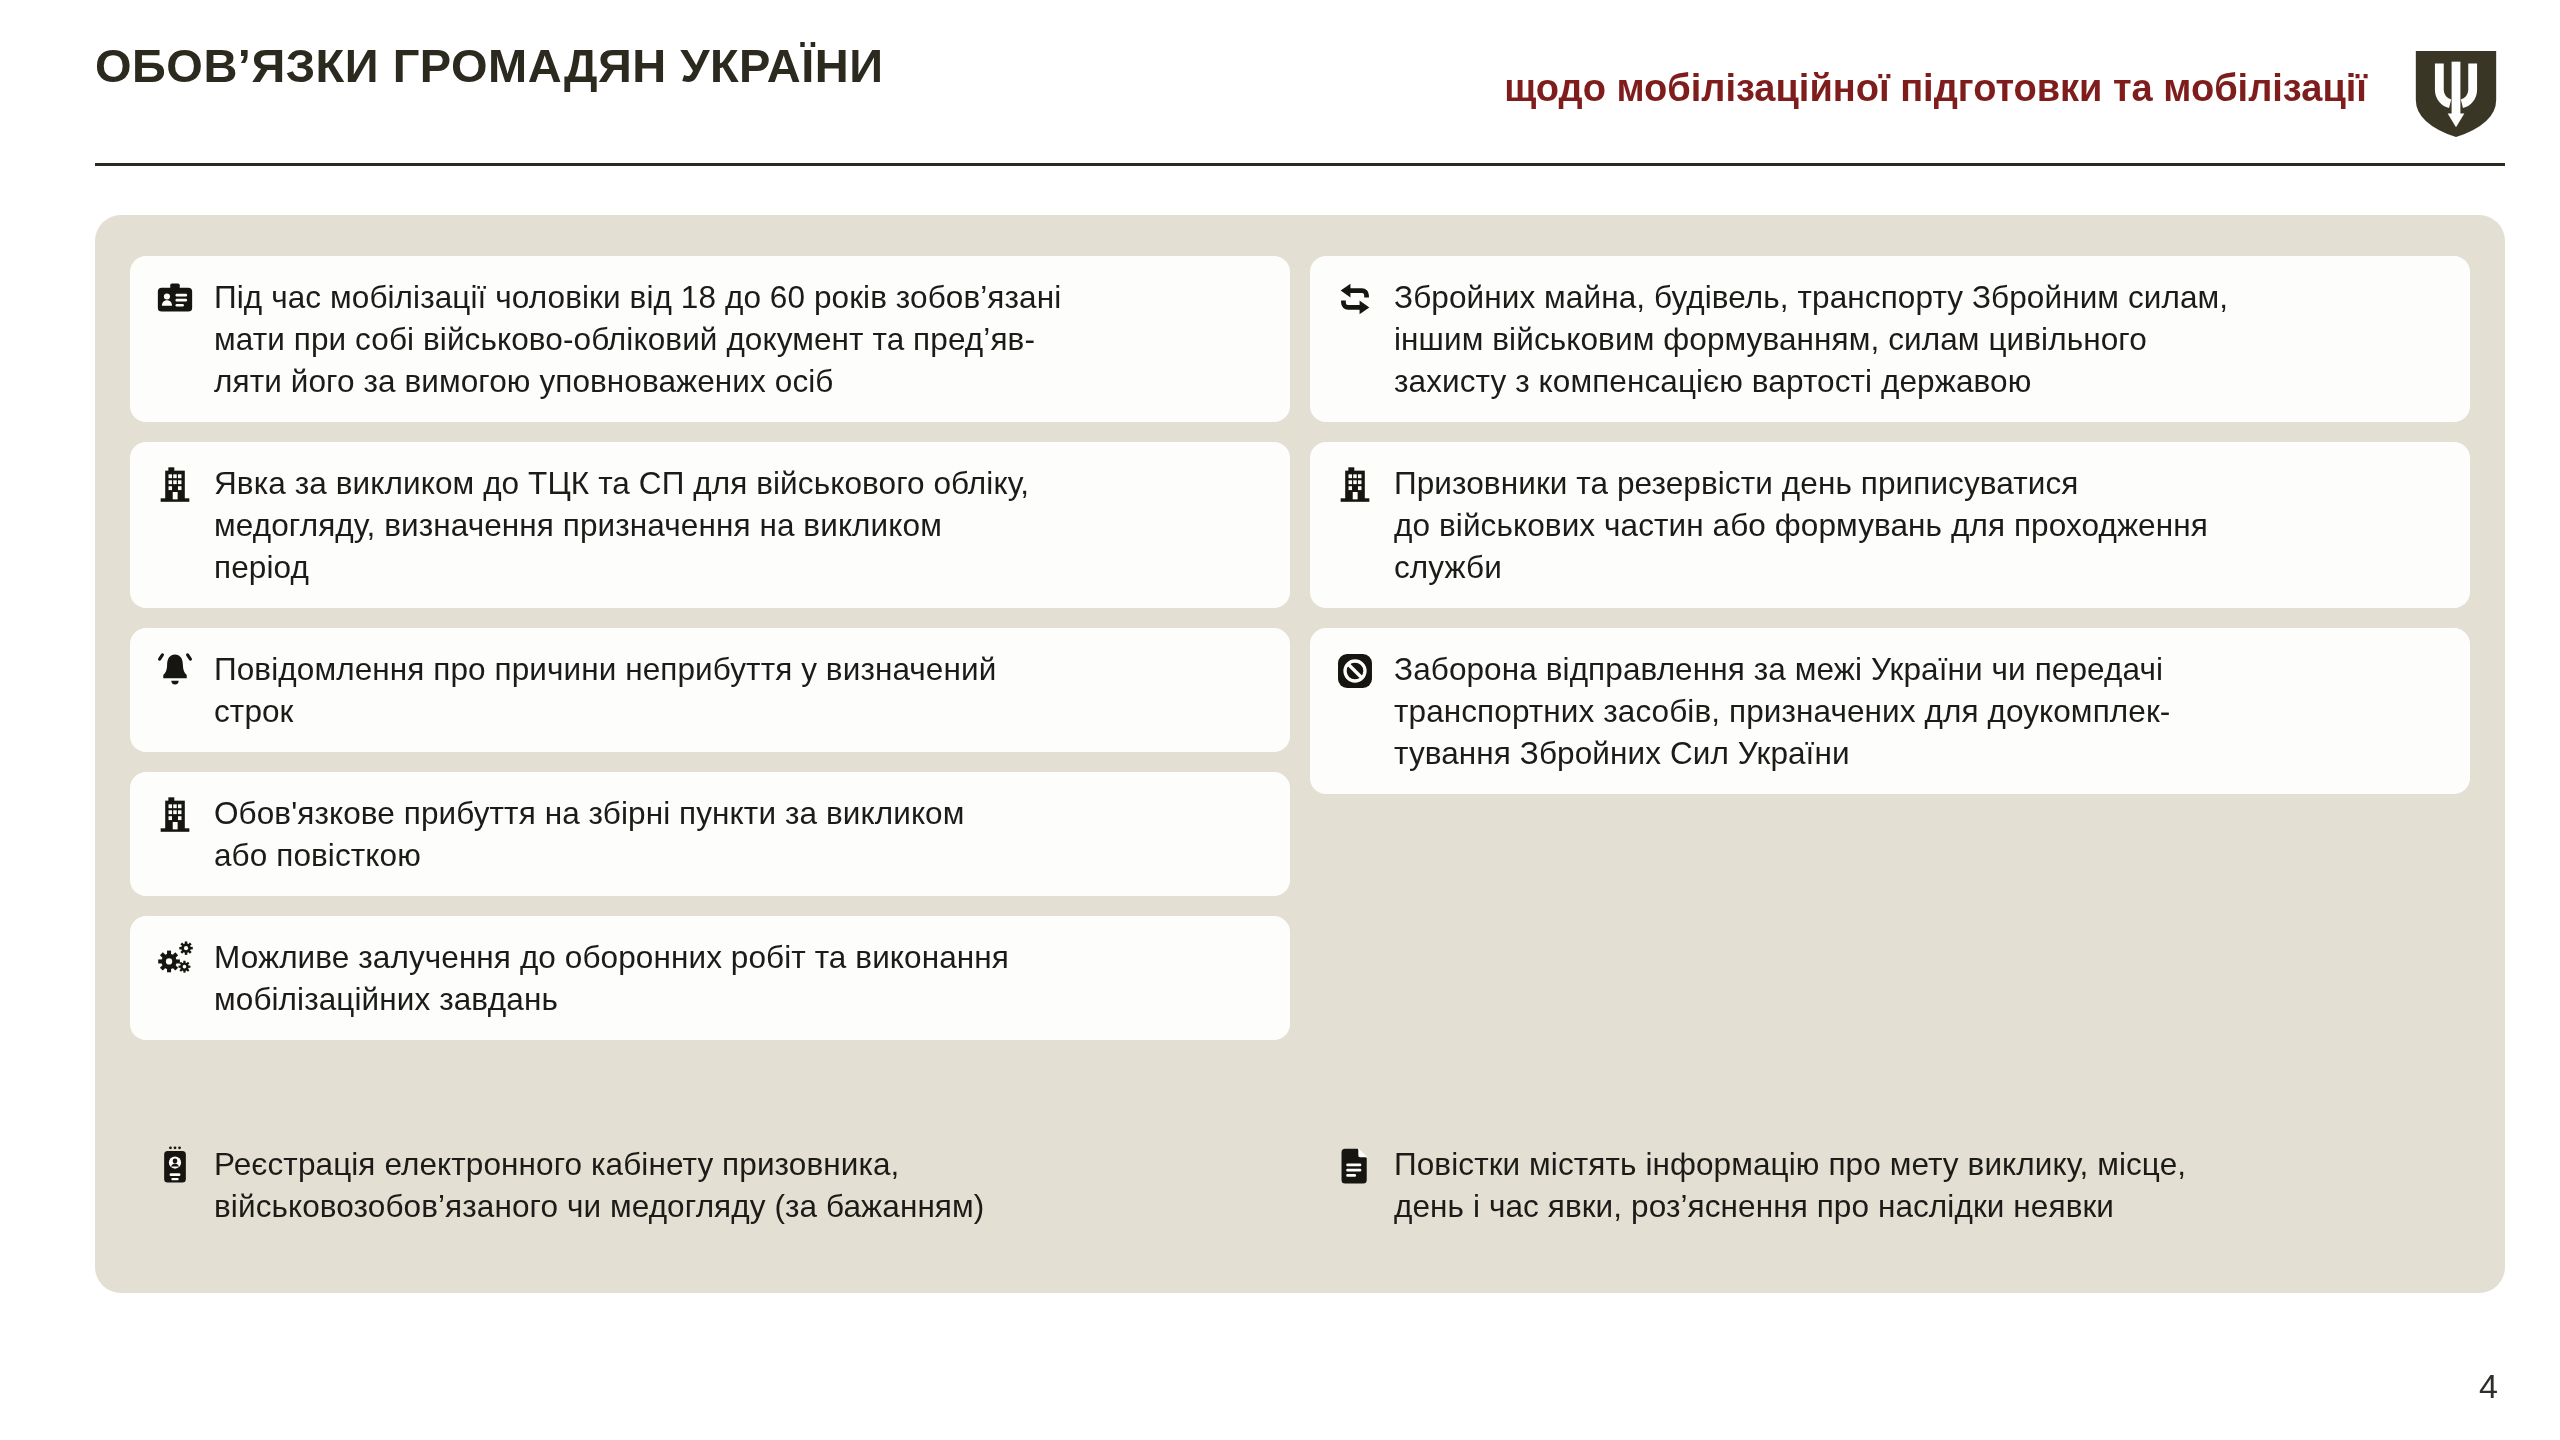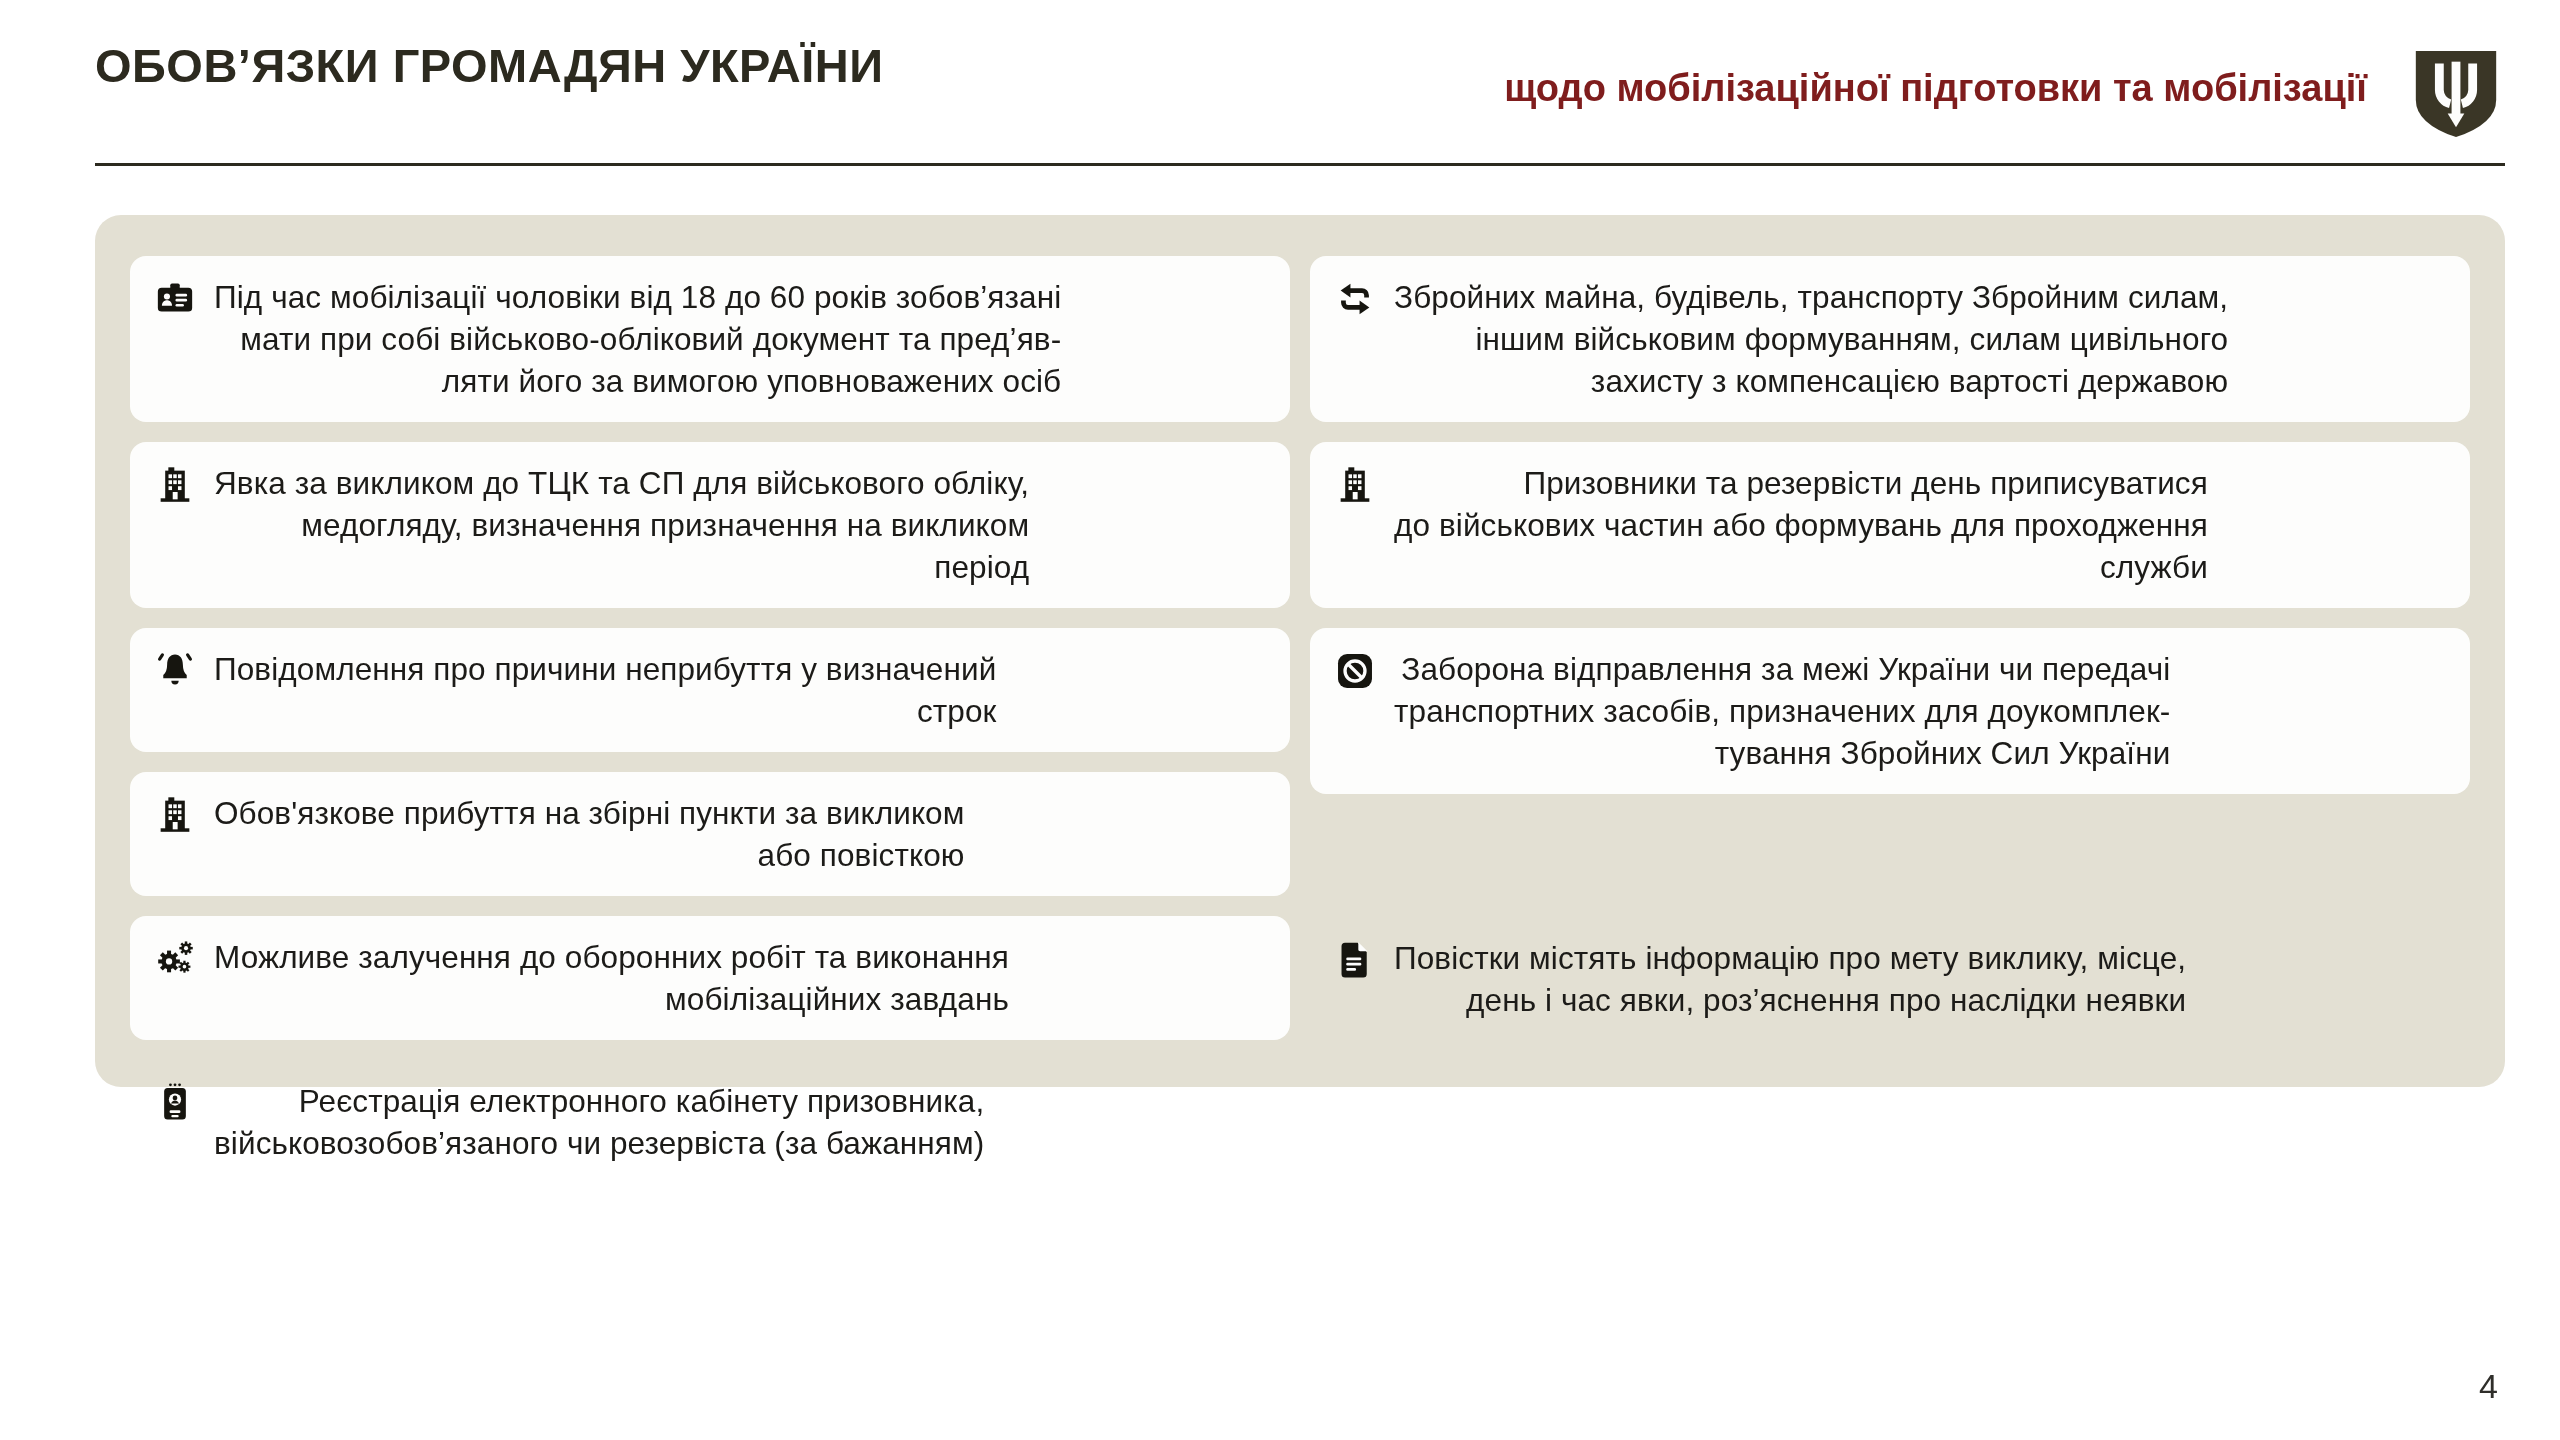--- a/index.html
+++ b/index.html
@@ -23,25 +23,25 @@
     margin-left:auto;margin-right:40px;
     font-size:38px;font-weight:700;color:#7f1d1d;white-space:nowrap;margin-top:29px;
   }
   .logo{width:98px;height:112px;flex:none;}
   .rule{
     position:absolute;left:95px;right:55px;top:163px;height:3px;
     background:#2c2a1f;border:none;margin:0;
   }
   
   .panel{
-    position:absolute;left:95px;right:55px;top:215px;height:872px;
+    position:absolute;left:95px;right:55px;top:215px;height:1078px;
     background:#e3e0d3;border-radius:26px;
     box-sizing:border-box;
     padding:41px 35px 46px 35px;
-    display:flex;gap:20px;text-align:right;
+    display:flex;gap:20px;
   }
   .col{flex:1;display:flex;flex-direction:column;gap:20px;min-width:0;}
   .card{
     background:#fdfdfc;border-radius:16px;
     padding:20px 24px;
     display:flex;align-items:flex-start;gap:18px;
   }
   .bare{
     background:transparent;border-radius:0;
     padding:20px 24px;
@@ -205,21 +205,21 @@
           <use href="#ic-gears"></use>
         </svg>
       <p>Можливе залучення до оборонних робіт та виконання
 мобілізаційних завдань</p>
     </div>
     <div class="bare">
       <svg class="ic">
           <use href="#ic-ecabinet"></use>
         </svg>
       <p>Реєстрація електронного кабінету призовника,
-військовозобов’язаного чи резервіста (за бажанням)</p>
+військовозобов’язаного чи медогляду (за бажанням)</p>
     </div>
   </div>
 
   <div class="col">
     <div class="card">
       <svg class="ic">
           <use href="#ic-exchange"></use>
         </svg>
       <p>Збройних майна, будівель, транспорту Збройним силам,
 іншим військовим формуванням, силам цивільного

